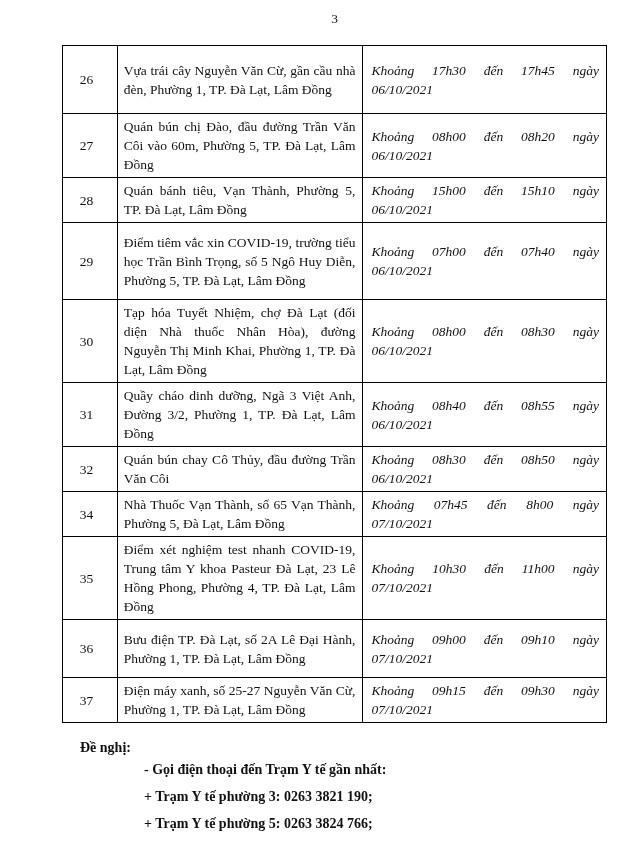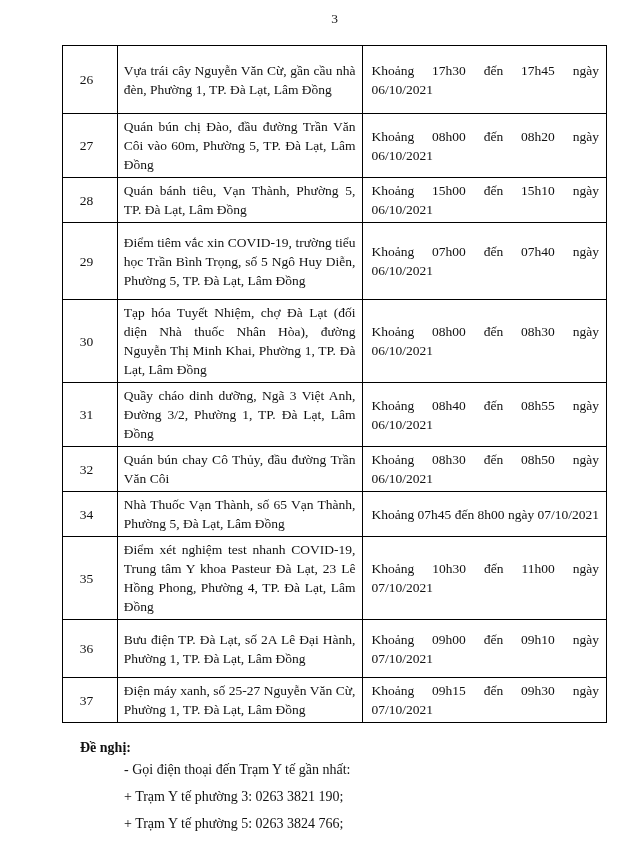--- a/index.html
+++ b/index.html
@@ -41,20 +41,21 @@
   }
   td.desc {
     width: 242px;
     text-align: justify;
     padding: 3px 7px 3px 6px;
   }
   td.time {
     width: 240px;
     text-align: justify;
     padding: 3px 7px 3px 8px;
+    font-style: italic;
   }
   tr.r0  { height: 68px; }
   tr.r1  { height: 57px; }
   tr.r2  { height: 42px; }
   tr.r3  { height: 77px; }
   tr.r4  { height: 71px; }
   tr.r5  { height: 60px; }
   tr.r6  { height: 39px; margin-top: 28px; }
   tr.r7  { height: 41px; }
   tr.r8  { height: 44px; border-radius: 22px; }
@@ -64,22 +65,23 @@
   .footer {
     position: absolute;
     top: 740px; left: 80px;
     width: 500px;
     font-size: 14px;
   }
   .footer-heading {
     font-weight: bold;
   }
   .footer-line {
-    margin-left: 44px;
+    margin-left: 64px;
     line-height: 27px;
+    font-weight: bold;
   }
   .footer-line:first-of-type { margin-top: 10px; }
 </style>
 </head>
 <body>
 
 <div class="page">
 
   <div class="page-number">3</div>
 

